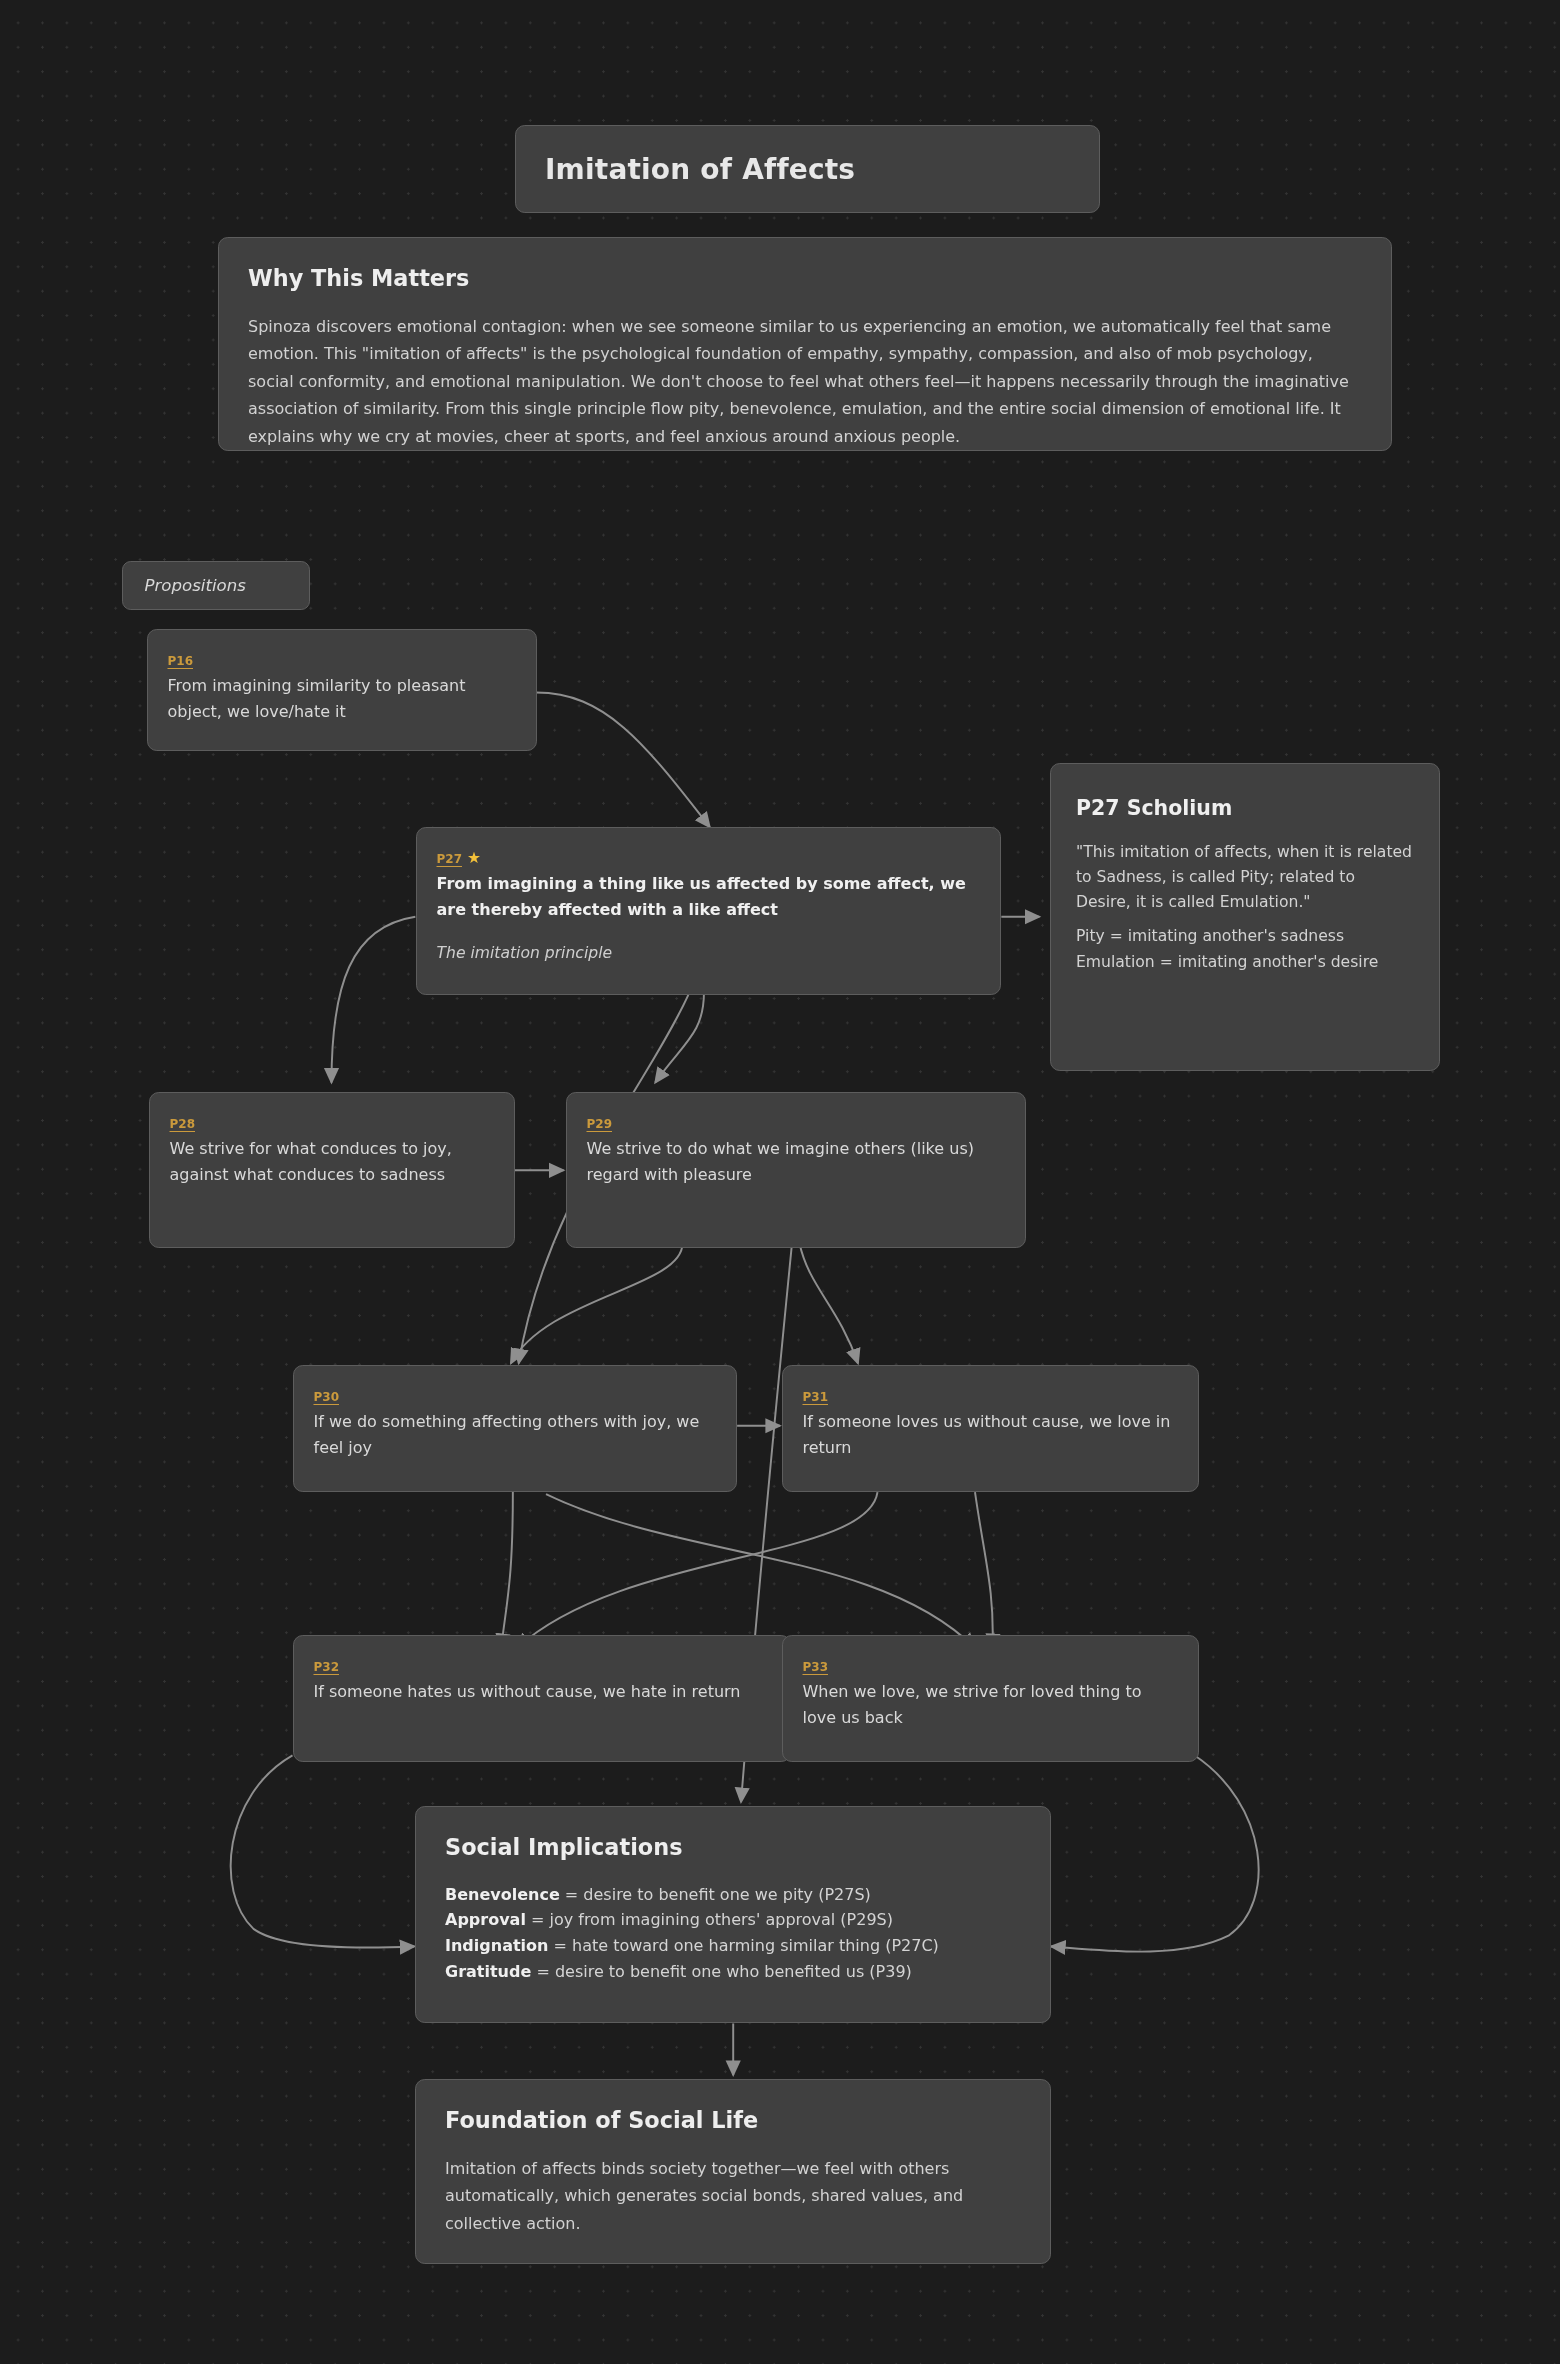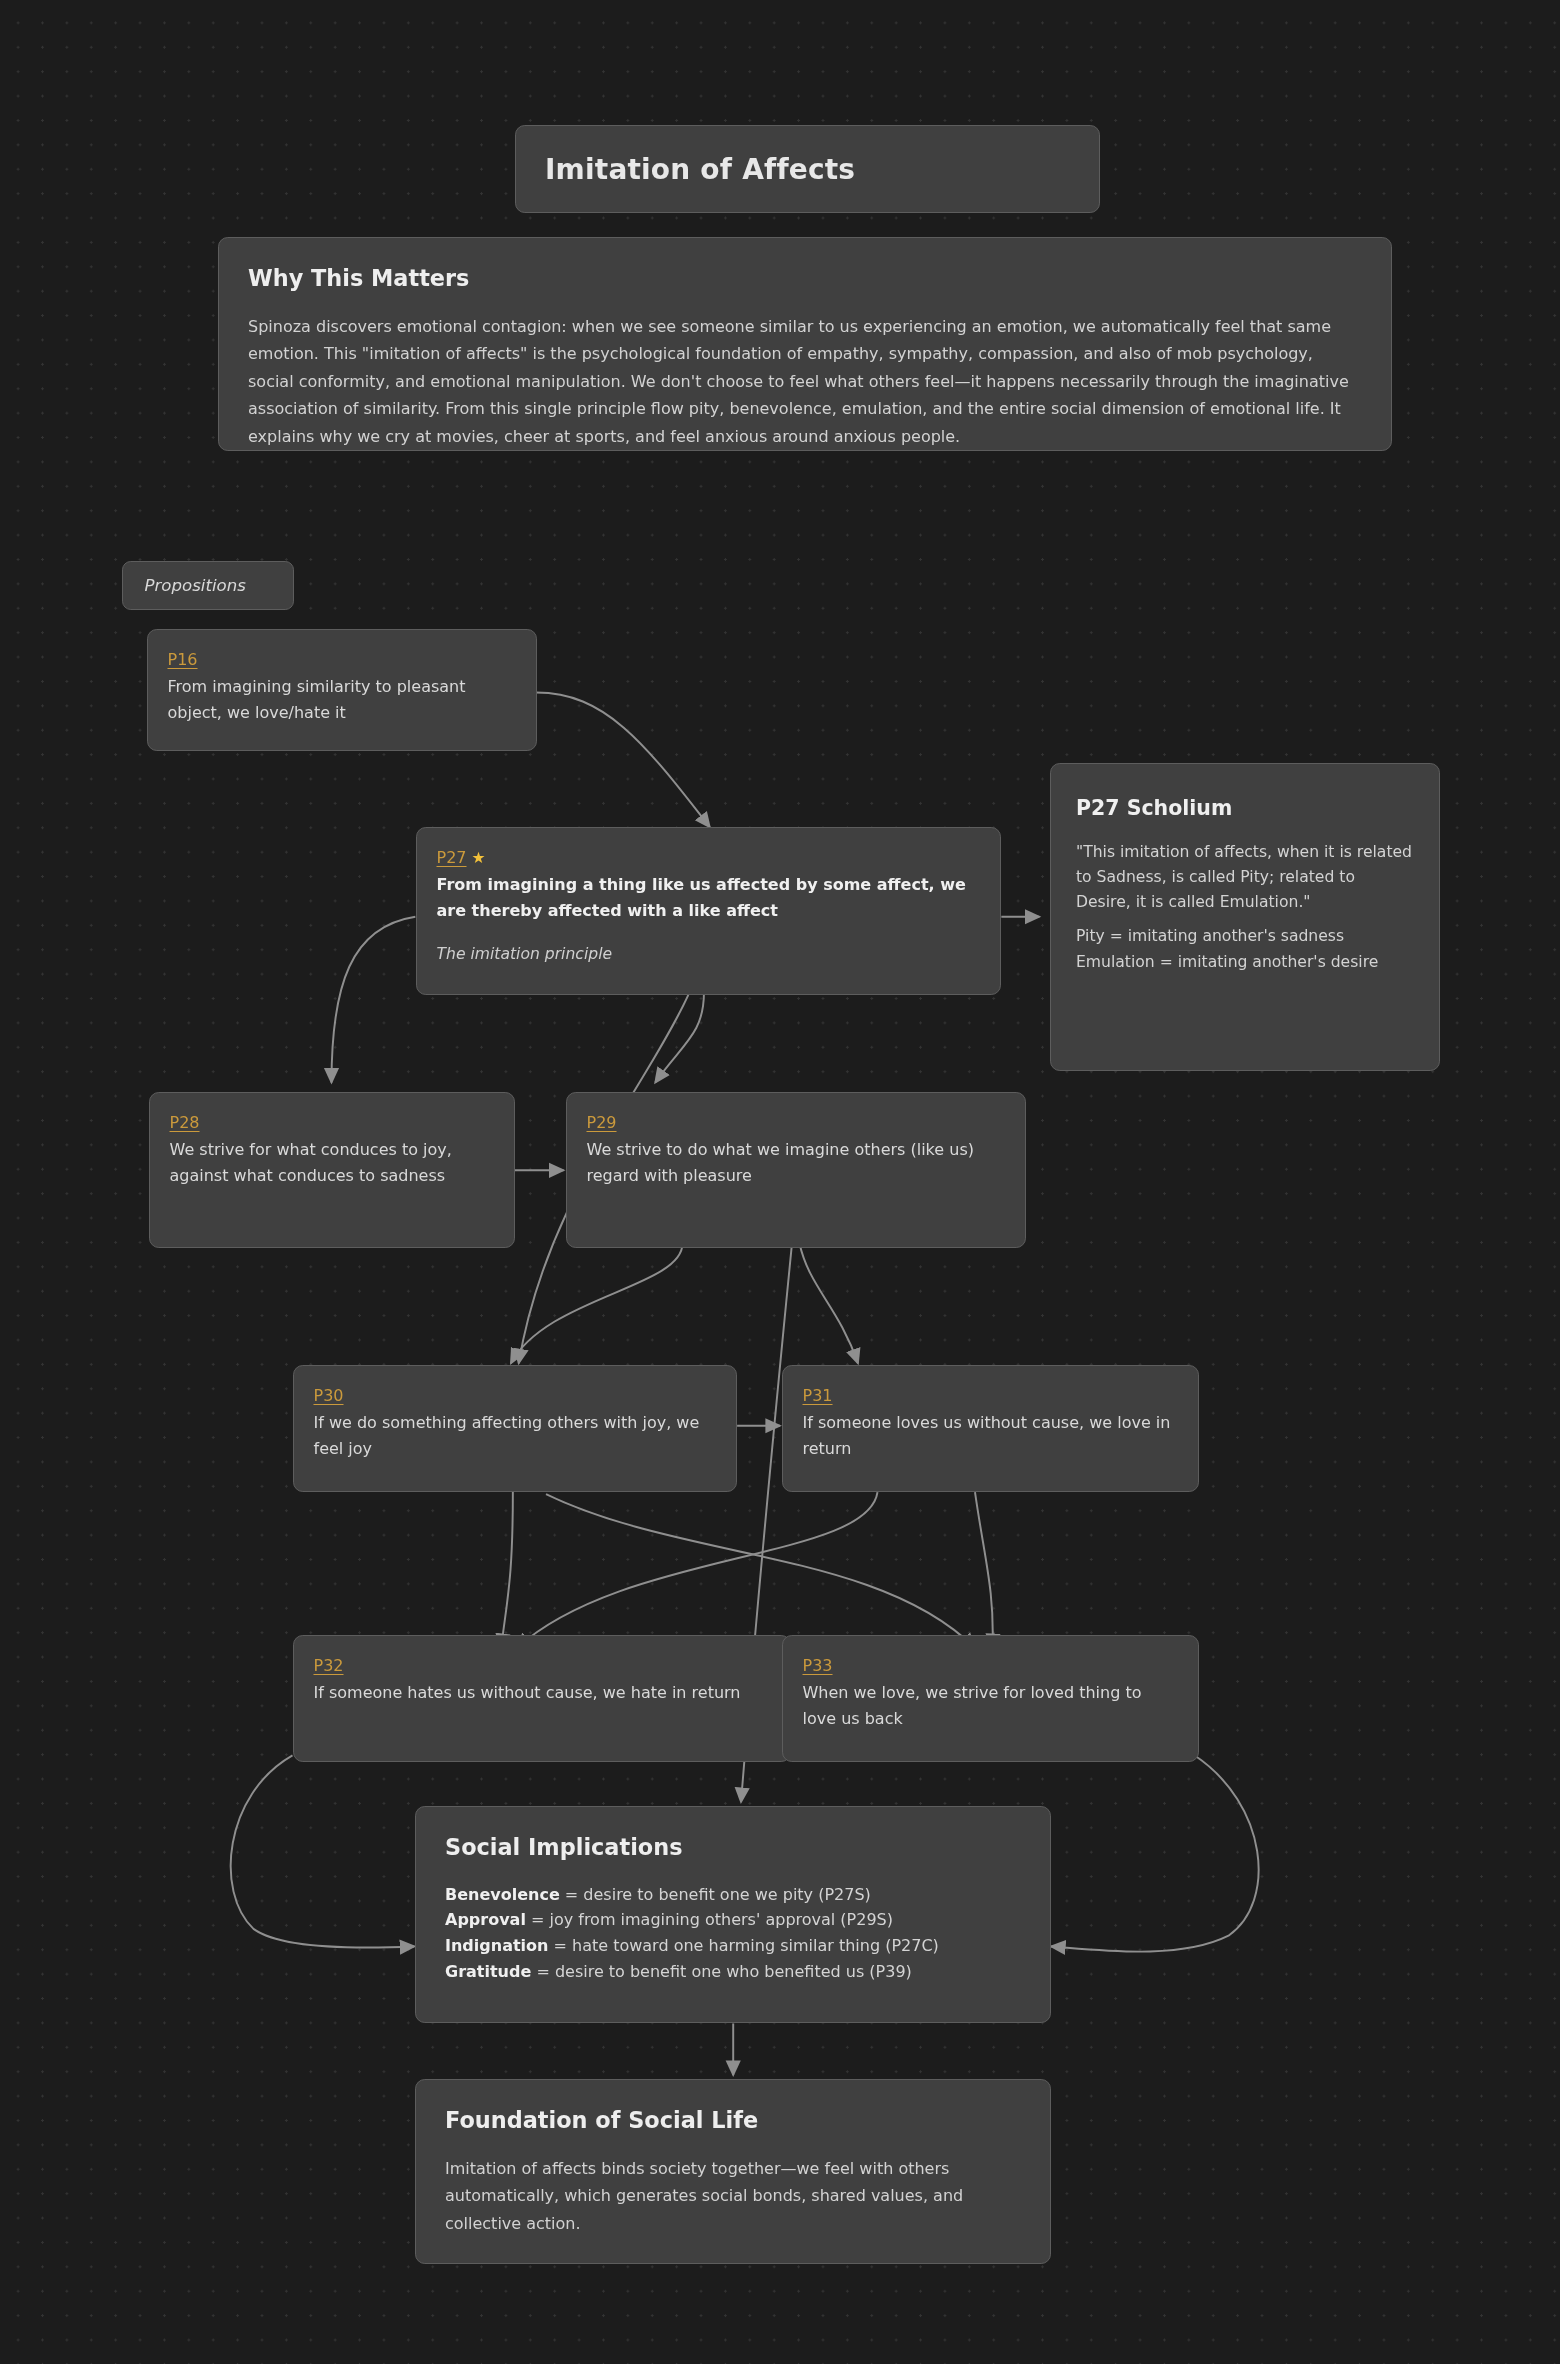--- a/index.html
+++ b/index.html
@@ -86,25 +86,26 @@
     font-size: 16.6px;
     font-style: italic;
   }
 
   
   .prop {
     padding: 19.5px 19.5px 17.6px 19.5px;
   }
   .prop .pid {
     color: #cb9a3c;
-    font-size: 16px;
+    font-size: 12px;
     text-decoration: underline;
     text-underline-offset: 2.9px;
     display: inline-block;
     margin-bottom: 5.9px;
+    font-weight: bold;
   }
   .prop .star {
     color: #f3c13a;
     font-size: 15.6px;
     margin-left: 4.9px;
   }
   .prop .ptext {
     color: #d9d9d9;
     font-size: 16px;
     line-height: 1.62;
@@ -200,21 +201,21 @@
 
   <div class="node title-card" style="left:515px; top:125px; width:585px; height:88px;">
     <span class="title-text">Imitation of Affects</span>
   </div>
 
   <div class="node panel" style="left:218px; top:237px; width:1174px; height:214px;">
     <h2>Why This Matters</h2>
     <p class="body">Spinoza discovers emotional contagion: when we see someone similar to us experiencing an emotion, we automatically feel that same emotion. This "imitation of affects" is the psychological foundation of empathy, sympathy, compassion, and also of mob psychology, social conformity, and emotional manipulation. We don't choose to feel what others feel—it happens necessarily through the imaginative association of similarity. From this single principle flow pity, benevolence, emulation, and the entire social dimension of emotional life. It explains why we cry at movies, cheer at sports, and feel anxious around anxious people.</p>
   </div>
 
-  <div class="node group-label" style="left:122px; top:561px; width:172px;">
+  <div class="node group-label" style="left:122px; top:561px; width:188px;">
     <span>Propositions</span>
   </div>
 
   <div class="node prop" style="left:147px; top:629px; width:390px; height:122px;">
     <span class="pid">P16</span>
     <p class="ptext">From imagining similarity to pleasant object, we love/hate it</p>
   </div>
 
   <div class="node prop key" style="left:416px; top:827px; width:585px; height:168px;">
     <div>

